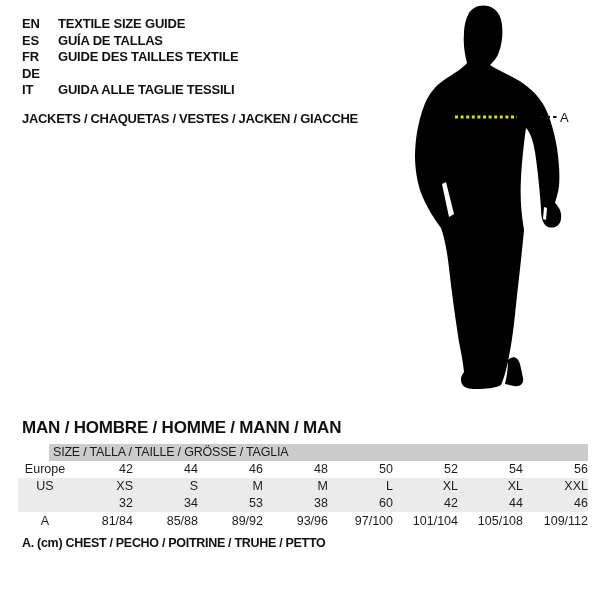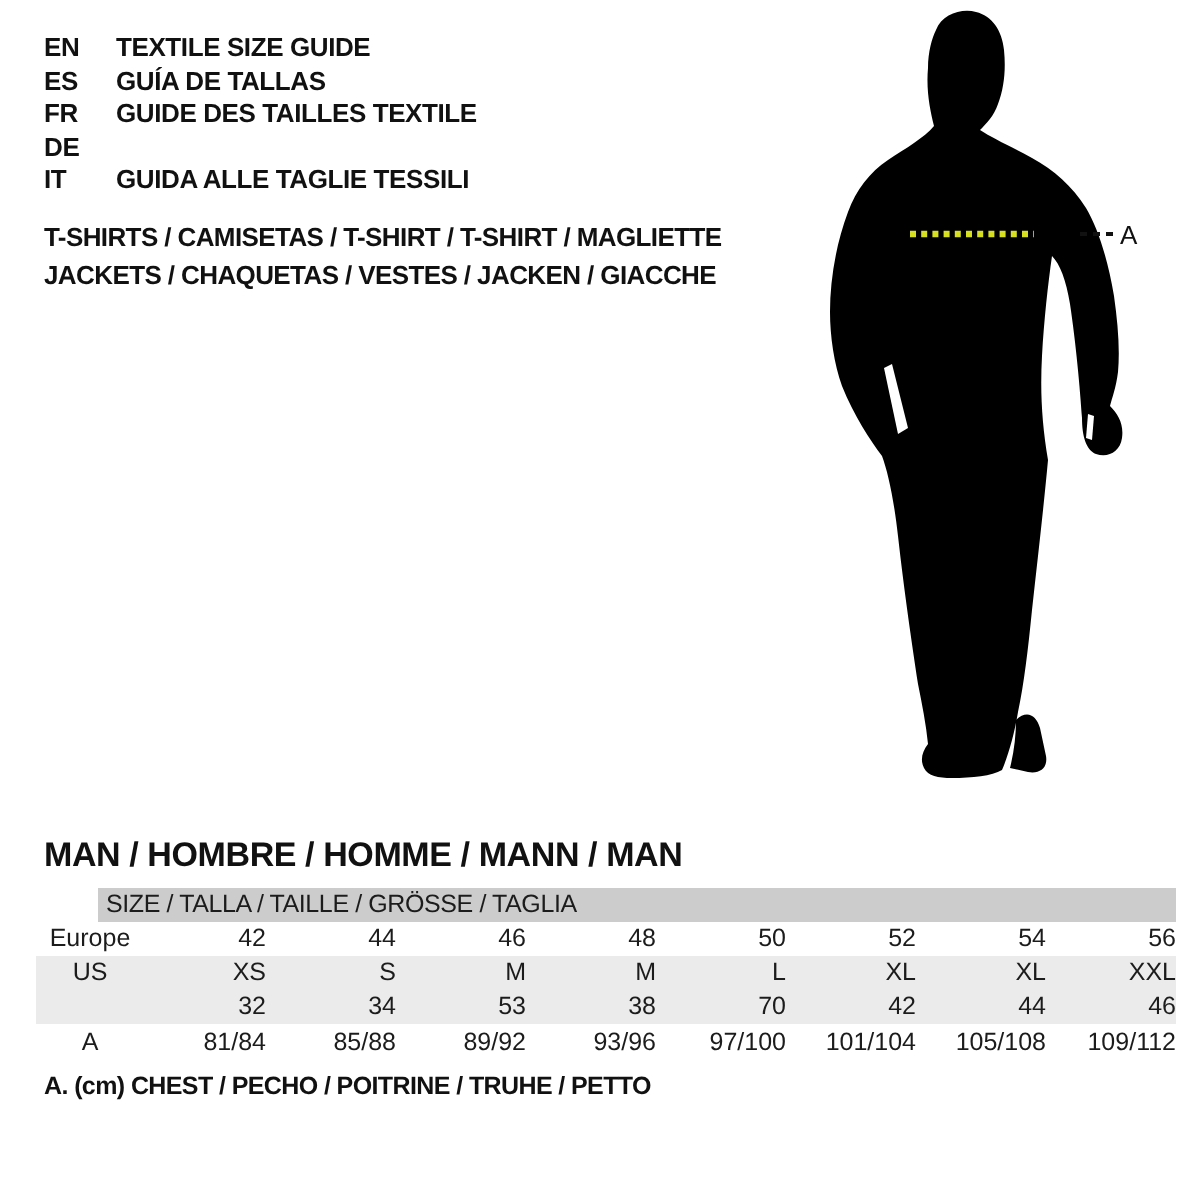--- a/index.html
+++ b/index.html
@@ -62,21 +62,20 @@
   <div class="lang-row">
     <span class="lang-code">DE</span>
   </div>
   <div class="lang-row">
     <span class="lang-code">IT</span>
     <span class="lang-label">GUIDA ALLE TAGLIE TESSILI</span>
   </div>
 </div>
 
 <div class="abs categories">
-  <div class="cat-line">T-SHIRTS / CAMISETAS / T-SHIRT / T-SHIRT / MAGLIETTE</div>
   <div class="cat-line">JACKETS / CHAQUETAS / VESTES / JACKEN / GIACCHE</div>
 </div>
 
 <svg class="abs figure-svg" width="172" height="400" viewBox="0 0 172 400">
   <path fill="#000000" d="
     M 60 15
     C 63 7, 73 4, 80 6
     C 88 8, 93 15, 94 25
     C 95 35, 94 44, 91 52
     C 89 58, 85 62, 82 65
@@ -154,21 +153,21 @@
     <div class="t-cell">XL</div>
     <div class="t-cell">XXL</div>
   </div>
 
   <div class="t-row stripe">
     <div class="t-label"></div>
     <div class="t-cell">32</div>
     <div class="t-cell">34</div>
     <div class="t-cell">53</div>
     <div class="t-cell">38</div>
-    <div class="t-cell">70</div>
+    <div class="t-cell">60</div>
     <div class="t-cell">42</div>
     <div class="t-cell">44</div>
     <div class="t-cell">46</div>
   </div>
 
   <div class="t-row tall">
     <div class="t-label">A</div>
     <div class="t-cell">81/84</div>
     <div class="t-cell">85/88</div>
     <div class="t-cell">89/92</div>

